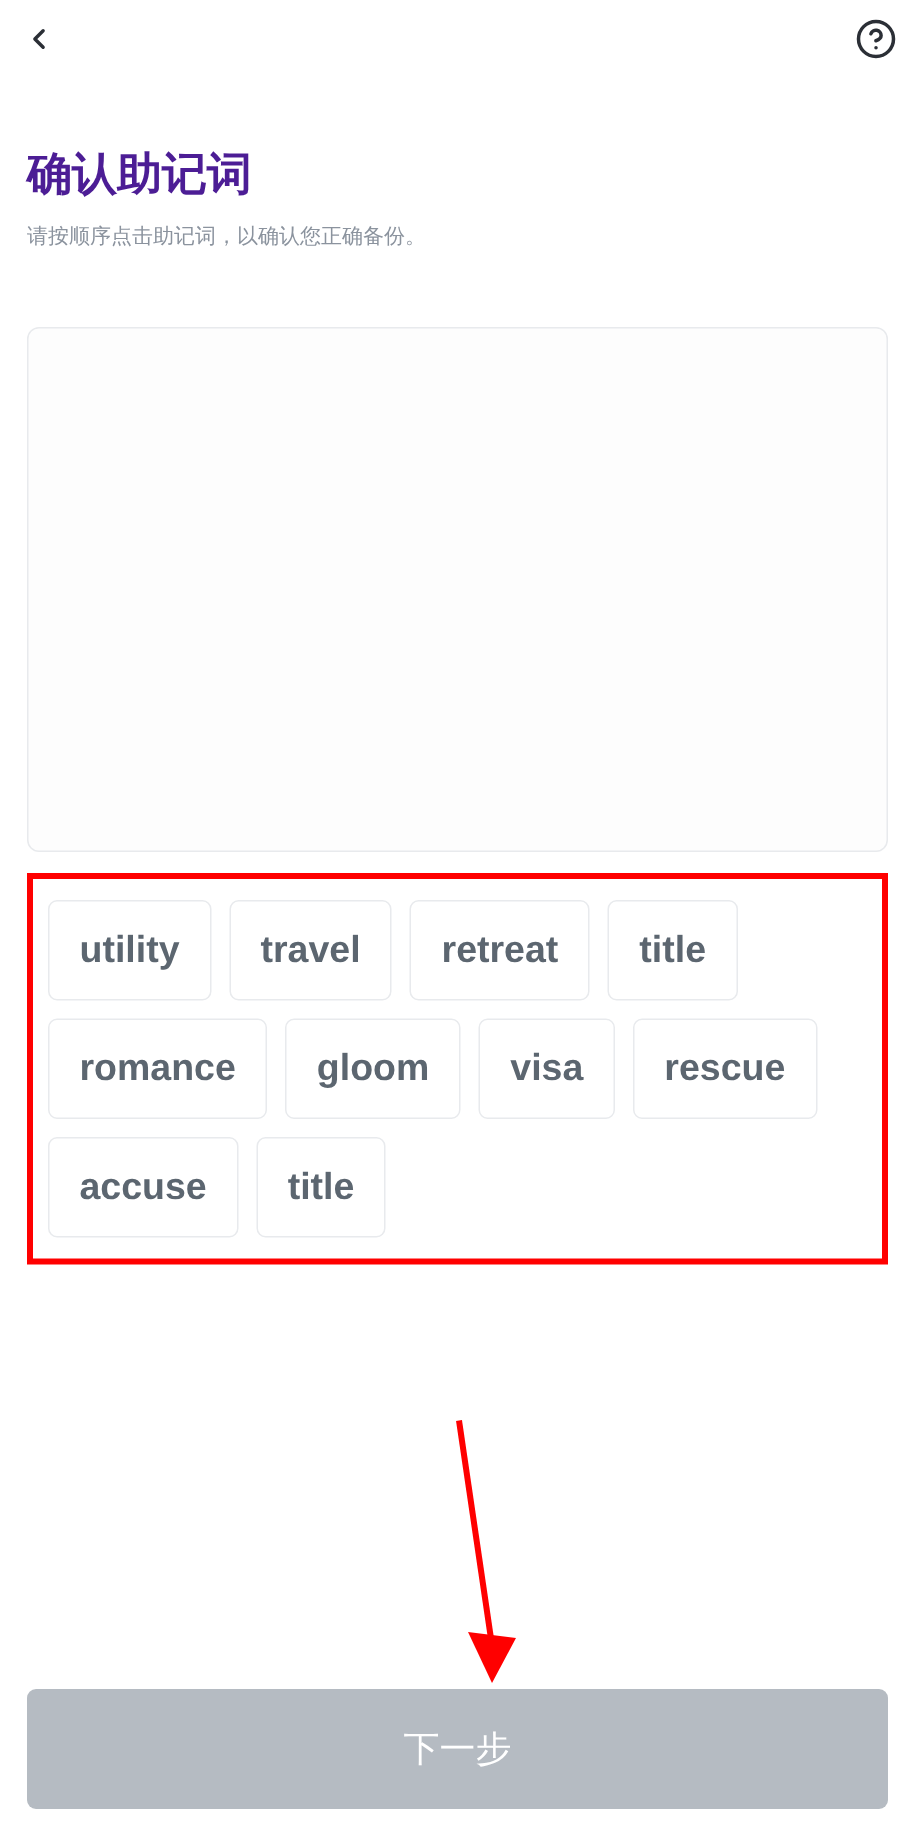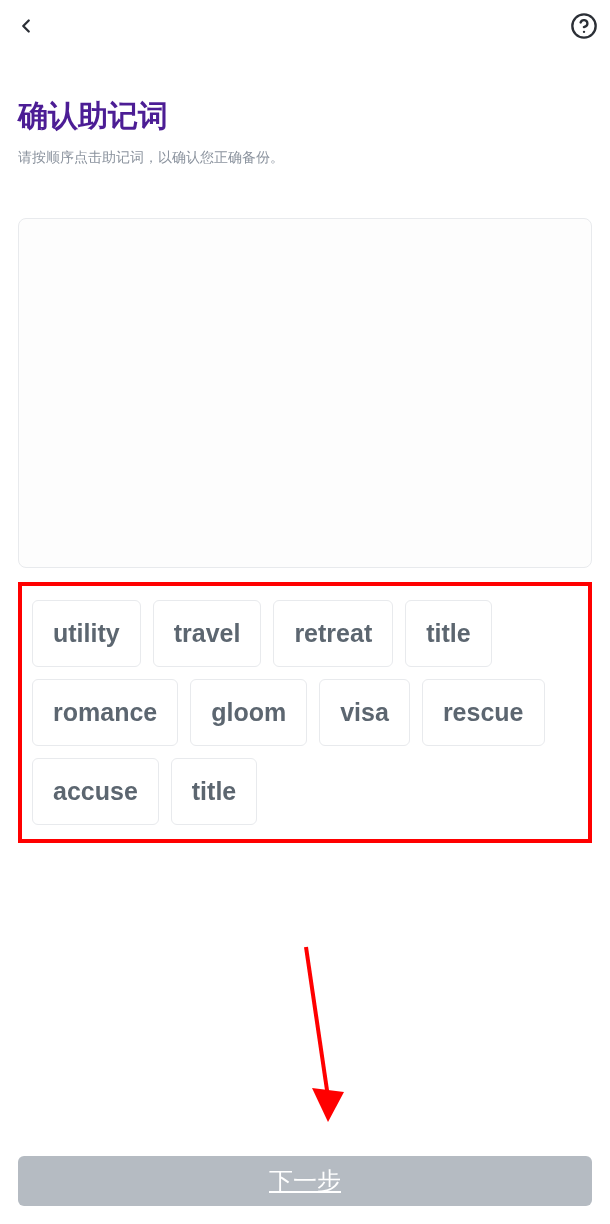--- a/index.html
+++ b/index.html
@@ -75,31 +75,30 @@
       font-weight: 600;
       color: #5c6670;
       cursor: pointer;
       background: #ffffff;
     }
     .next-button {
       position: absolute;
       bottom: 18px;
       left: 18px;
       right: 18px;
-      height: 50px;
+      height: 80px;
       background: #b5bbc2;
       border-radius: 6px;
       display: flex;
       align-items: center;
       justify-content: center;
       font-size: 24px;
       color: #ffffff;
       cursor: pointer;
       border: none;
-      text-decoration: underline;
     }
     .arrow-annotation {
       position: absolute;
       left: 296px;
       top: 942px;
       pointer-events: none;
     }
   </style>
 </head>
 <body>

